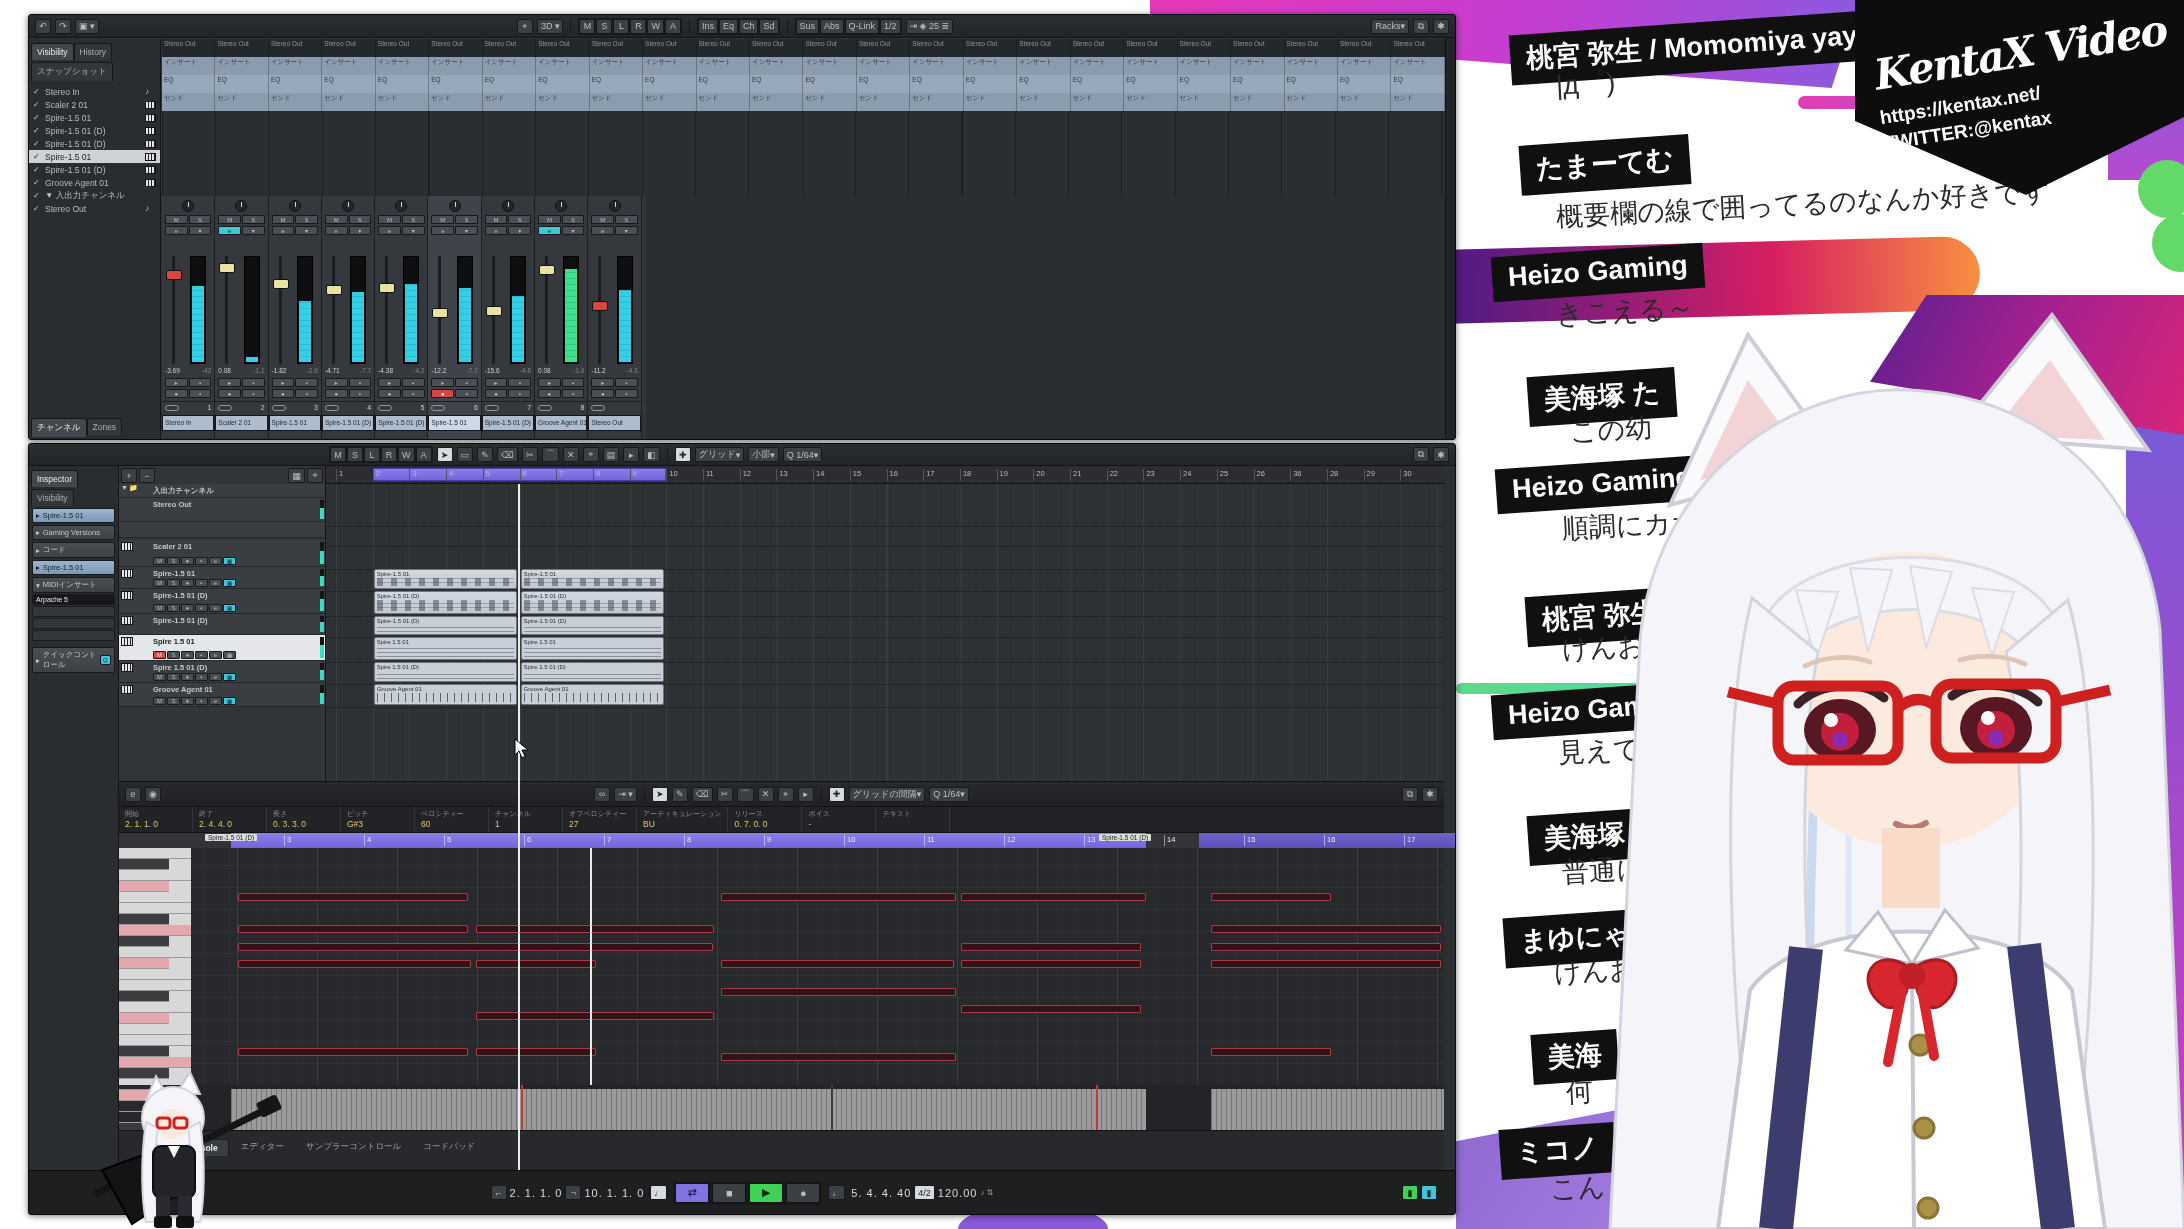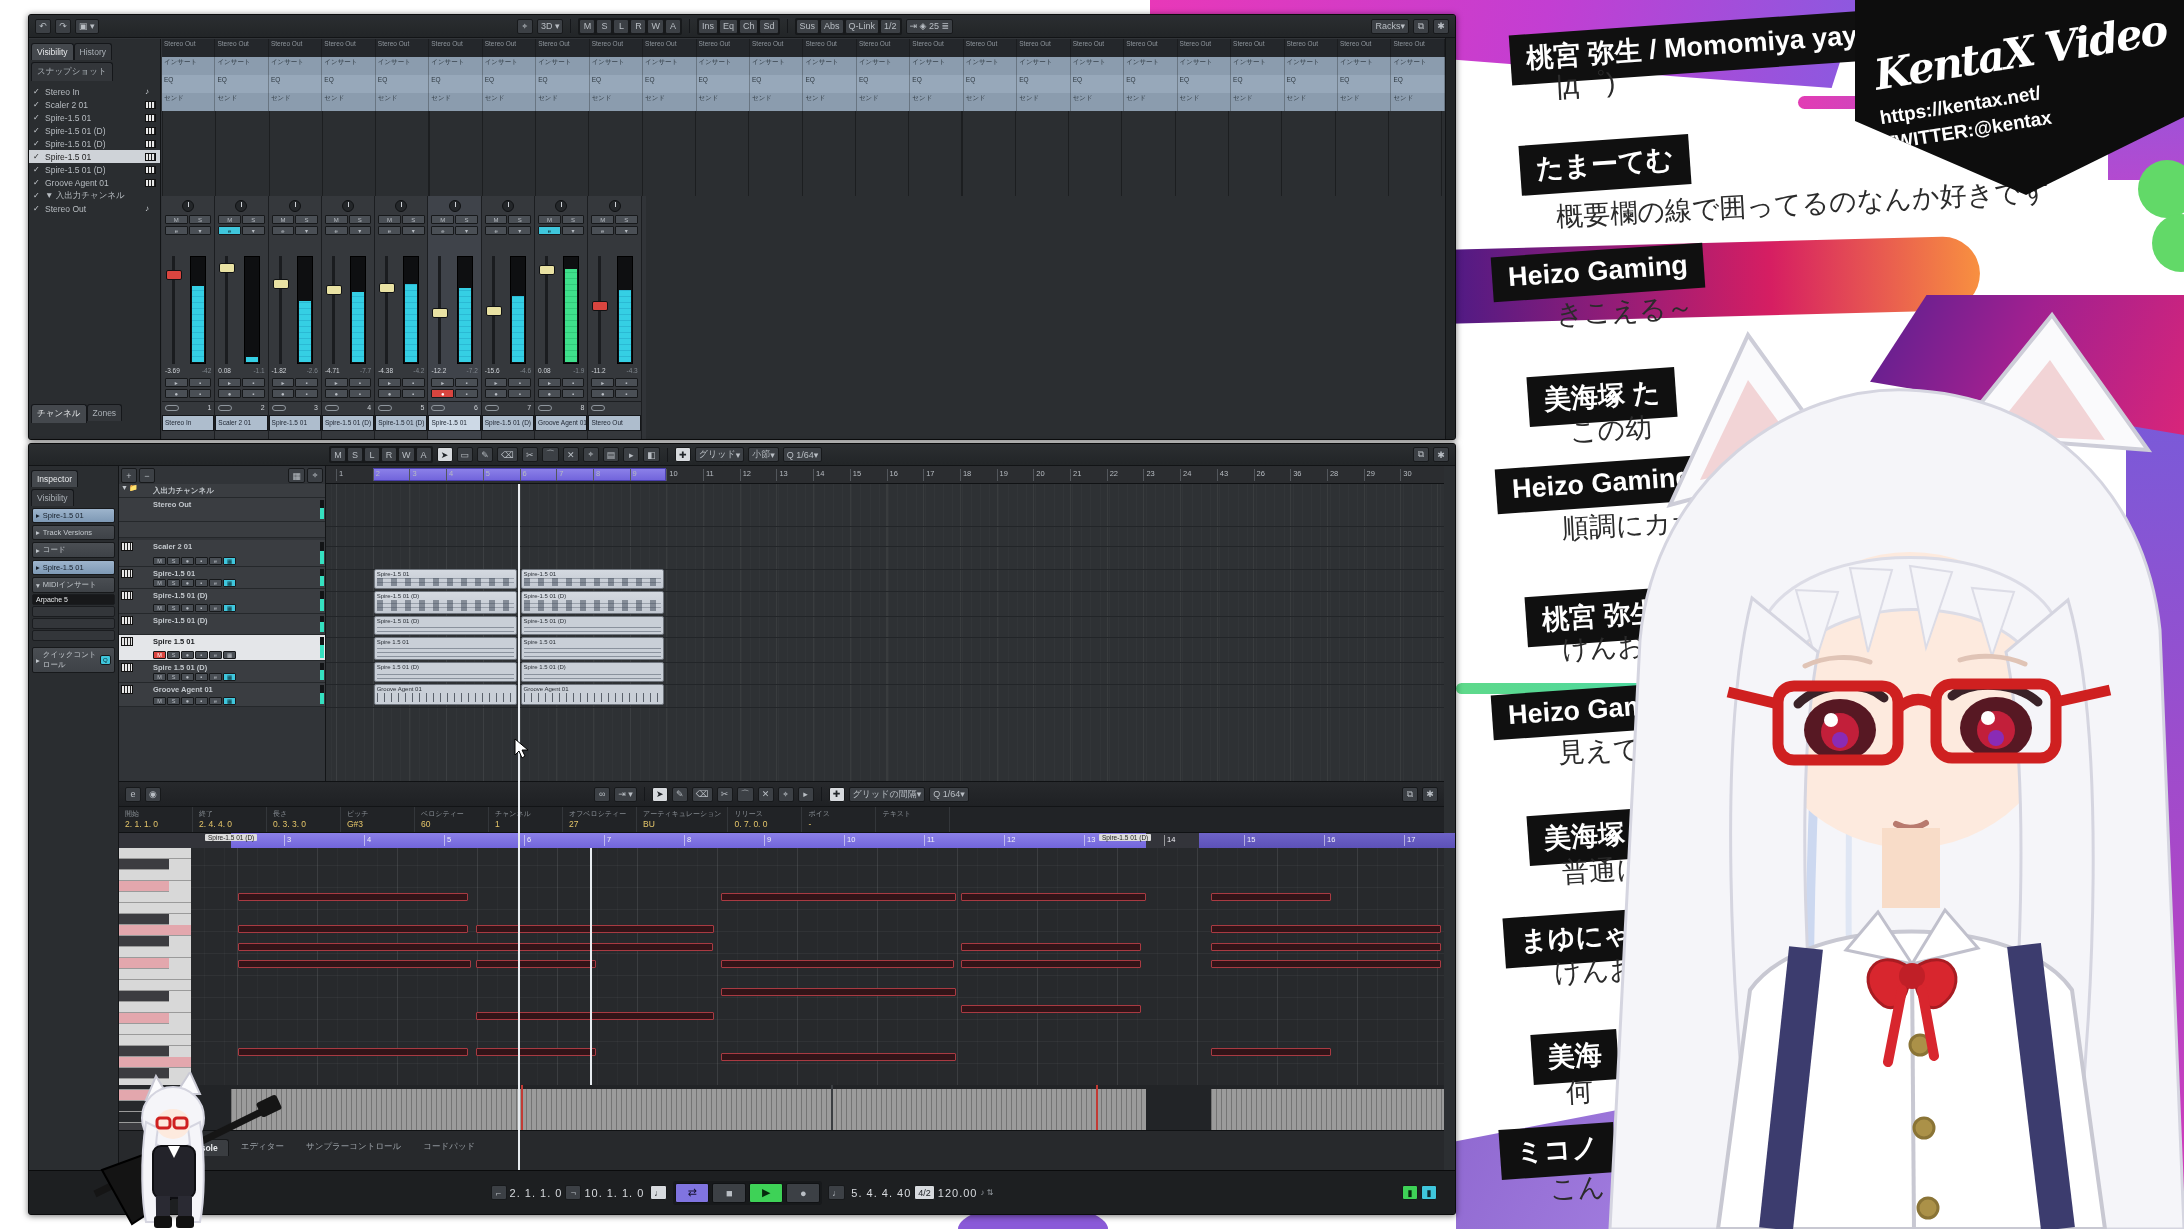--- a/index.html
+++ b/index.html
@@ -313,21 +313,21 @@
             <span class="check">✓</span>
             <span>▼ 入出力チャンネル</span>
             <span class="mini-audio"></span>
           </div>
           <div class="visrow">
             <span class="check">✓</span>
             <span>Stereo Out</span>
             <span class="mini-audio">♪</span>
           </div>
         </div>
-      <div style="position:absolute;bottom:16px;left:2px;">
+      <div style="position:absolute;bottom:2px;left:2px;">
         <span class="paneltab on">チャンネル</span><span class="paneltab">Zones</span>
       </div>
     </div>
 
     <div id="rack-area">
         <div class="rackrow" style="top: 24px; height: 18px; background: rgb(36, 39, 43);">
           <div class="rackcell" style="color: rgb(143, 150, 157);">Stereo Out</div>
           <div class="rackcell" style="color: rgb(143, 150, 157);">Stereo Out</div>
           <div class="rackcell" style="color: rgb(143, 150, 157);">Stereo Out</div>
           <div class="rackcell" style="color: rgb(143, 150, 157);">Stereo Out</div>
@@ -804,21 +804,21 @@
       <span class="btn">⧉</span>
       <span class="btn">✱</span>
     </div>
     <div class="abs tiny" style="left:48%;top:24px;">プリプロダクション中</div>
 
     <div id="insp">
       <div style="padding:2px 2px 0;">
         <span class="paneltab on">Inspector</span><span class="paneltab">Visibility</span>
       </div>
       <div class="insp-sec blue">▸ <span>Spire-1.5 01</span></div>
-      <div class="insp-sec">▸ <span>Track Versions</span></div>
+      <div class="insp-sec">▸ <span>Gaming Versions</span></div>
       <div class="insp-sec">▸ <span>コード</span></div>
       <div class="insp-sec blue">▸ <span>Spire-1.5 01</span></div>
       <div class="insp-sec">▾ <span>MIDIインサート</span></div>
       <div class="insp-slot on">Arpache 5</div>
       <div class="insp-slot">&nbsp;</div>
       <div class="insp-slot">&nbsp;</div>
       <div class="insp-slot">&nbsp;</div>
       <div class="insp-sec" style="margin-top:6px;">▸ <span>クイックコントロール</span> <span class="btn cyan" style="margin-left:auto;height:10px;min-width:10px;font-size:6px;">Q</span></div>
     </div>
 
@@ -964,21 +964,21 @@
           <span class="rnum" style="left: 523.8px;">15</span>
           <span class="rnum" style="left: 560.5px;">16</span>
           <span class="rnum" style="left: 597.2px;">17</span>
           <span class="rnum" style="left: 633.9px;">18</span>
           <span class="rnum" style="left: 670.6px;">19</span>
           <span class="rnum" style="left: 707.3px;">20</span>
           <span class="rnum" style="left: 744px;">21</span>
           <span class="rnum" style="left: 780.7px;">22</span>
           <span class="rnum" style="left: 817.4px;">23</span>
           <span class="rnum" style="left: 854.1px; text-align: center;">24</span>
-          <span class="rnum" style="left: 890.8px;">43</span>
+          <span class="rnum" style="left: 890.8px;">25</span>
           <span class="rnum" style="left: 927.5px;">26</span>
           <span class="rnum" style="left: 964.2px;">36</span>
           <span class="rnum" style="left: 1000.9px;">28</span>
           <span class="rnum" style="left: 1037.6px;">29</span>
           <span class="rnum" style="left: 1074.3px;">30</span>
         </div>
     </div>
 
     <div id="arrange">
       <div id="lanes">

